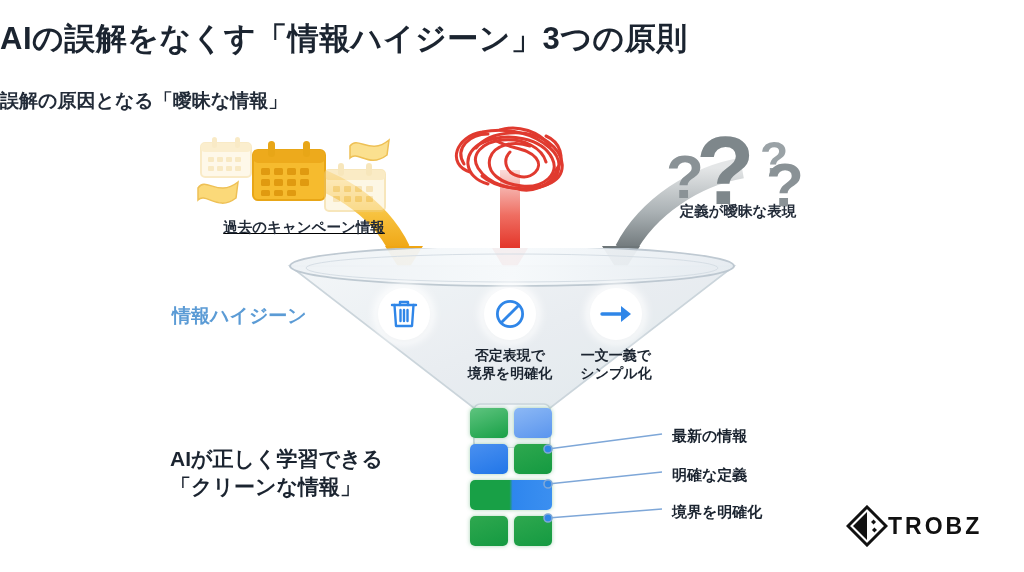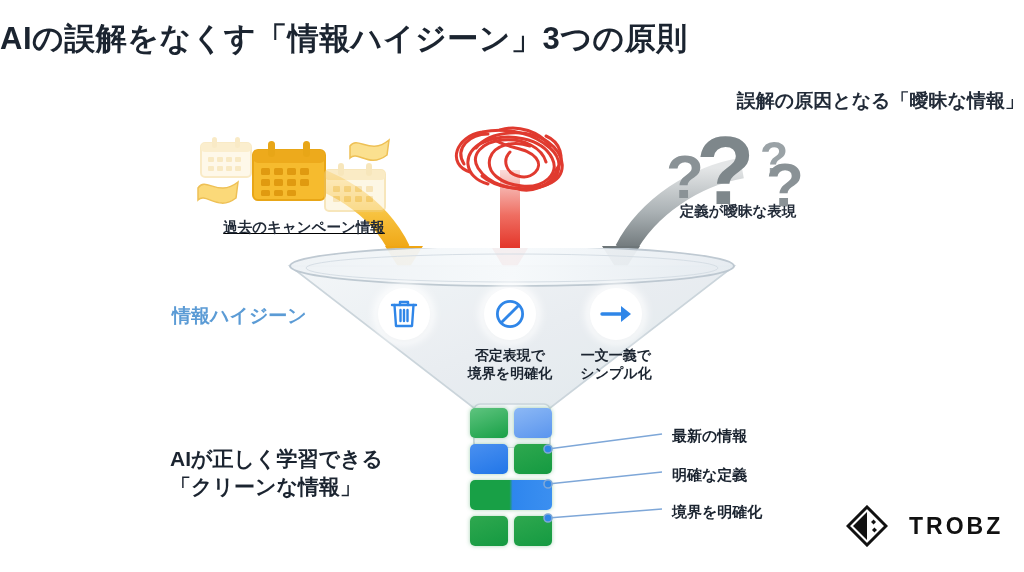--- a/index.html
+++ b/index.html
@@ -12,21 +12,21 @@
   #canvas { position:relative; width:1024px; height:572px; background:#fff; }
 
   
   .title {
     position:absolute; left:0; top:18px; width:1024px;
     font-size:31px; font-weight:bold; color:#1b2430;
     letter-spacing:0.5px;
   }
   .subtitle {
     position:absolute; left:0; top:88px; width:1024px;
-    text-align:right;
+    text-align:left;
     font-size:19px; font-weight:bold; color:#222b38;
   }
 
   
   .src { position:absolute; text-align:center; }
   .src-art { position:relative; height:90px; }
   .src-label {
     font-size:14.5px; font-weight:bold; color:#222b38;
     white-space:nowrap;
   }
@@ -91,21 +91,21 @@
   
   .callout {
     position:absolute; font-size:15px; font-weight:bold;
     color:#1b2430; white-space:nowrap;
   }
   #callout-1 { left:672px; top:427px; }
   #callout-2 { left:672px; top:466px; }
   #callout-3 { left:672px; top:503px; }
 
   
-  #logo { position:absolute; left:846px; top:505px; display:flex; align-items:center; gap:21px; }
+  #logo { position:absolute; left:846px; top:505px; display:flex; align-items:center; gap:0; }
   .logo-text { font-size:23px; font-weight:bold; color:#111; letter-spacing:3px; }
 </style>
 </head>
 <body>
 
 <div id="canvas">
 
   <div class="title">AIの誤解をなくす「情報ハイジーン」3つの原則</div>
   <div class="subtitle">誤解の原因となる「曖昧な情報」</div>
 

